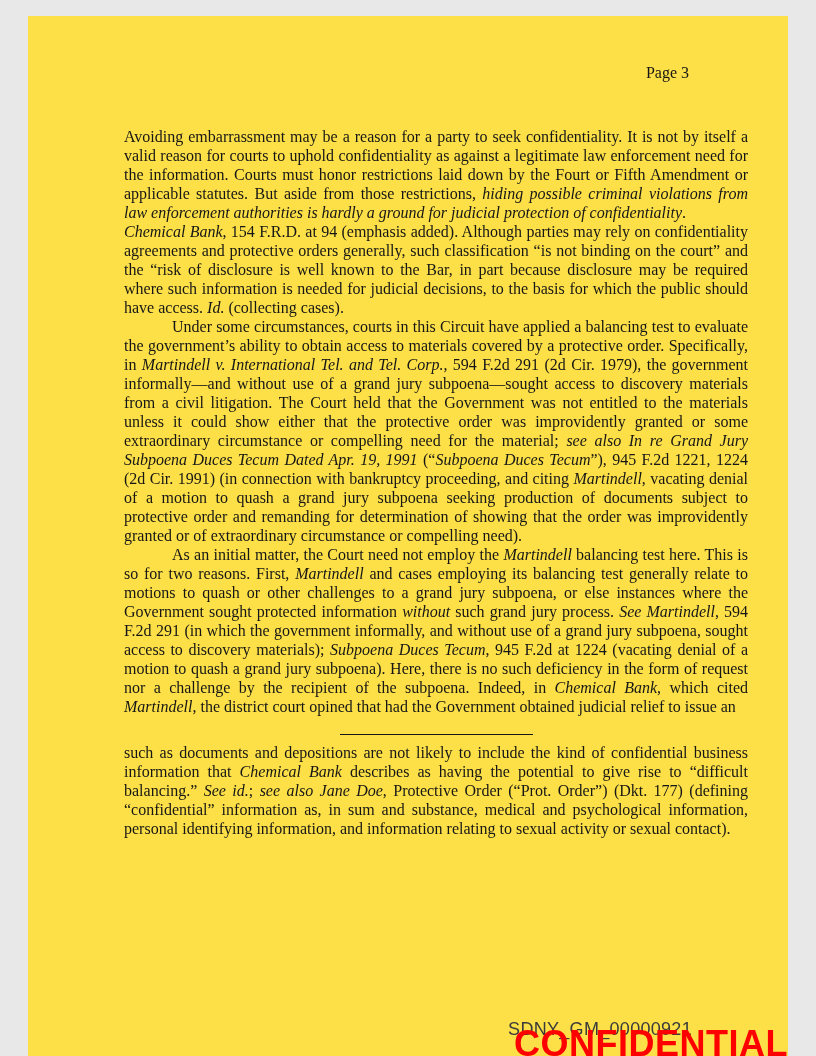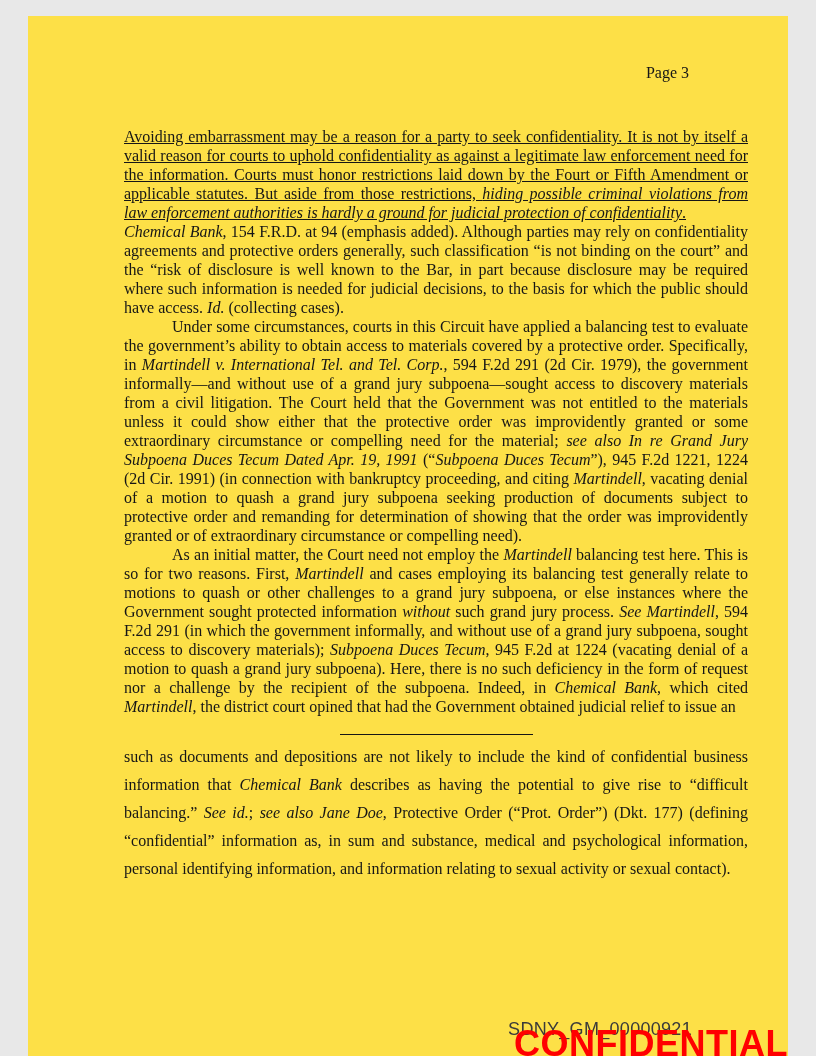--- a/index.html
+++ b/index.html
@@ -36,35 +36,34 @@
   .content p {
     margin: 0;
     padding: 0;
   }
   .indent {
     text-indent: 48px;
   }
   .blockquote {
     margin: 12px 96px 12px 92px;
     text-align: justify;
-    text-decoration: underline;
   }
   .para-gap-lg { margin-top: 14px; }
   .para-gap-md { margin-top: 10px; }
   .footnote-separator {
     margin-top: 18px;
     width: 193px;
     height: 0;
     border: none;
     border-top: 1px solid #161616;
   }
   .footnote {
     margin-top: 13px;
     font-size: 16px;
-    line-height: 28px;
+    line-height: 19px;
     text-align: justify;
   }
   .bates-number {
     position: absolute;
     top: 1003px;
     right: 96px;
     font-family: "Liberation Sans", "DejaVu Sans", sans-serif;
     font-size: 18px;
     color: #3a3a3a;
     letter-spacing: 0.3px;

